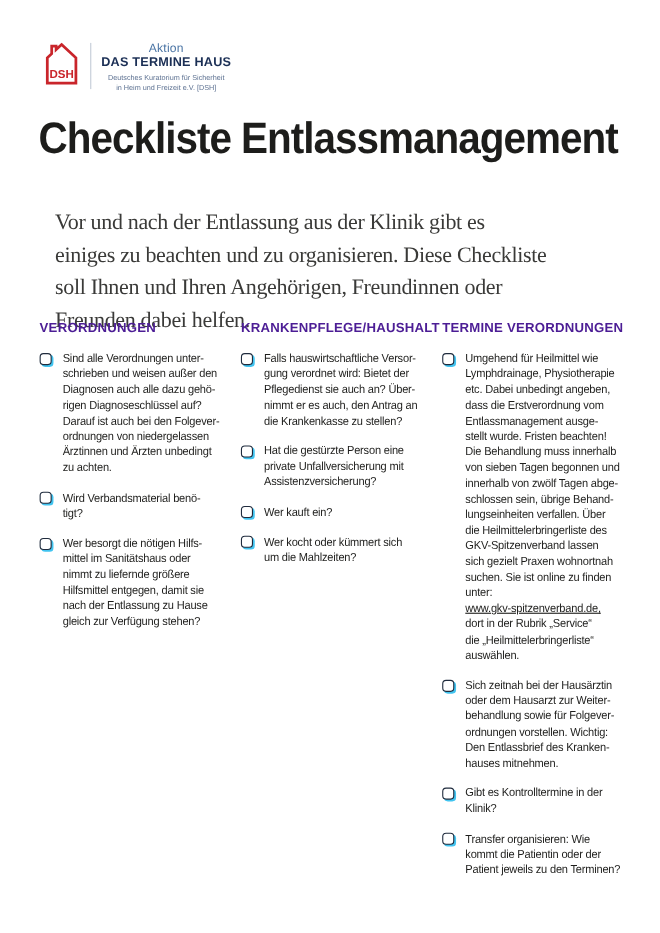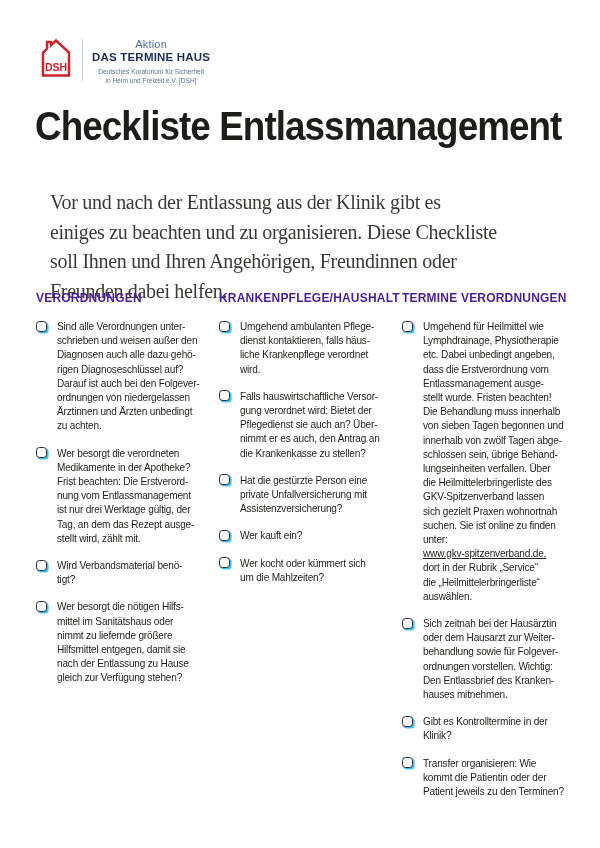--- a/index.html
+++ b/index.html
@@ -88,52 +88,35 @@
 schrieben und weisen außer den
 Diagnosen auch alle dazu gehö-
 rigen Diagnoseschlüssel auf?
 Darauf ist auch bei den Folgever-
 ordnungen von niedergelassen
 Ärztinnen und Ärzten unbedingt
 zu achten.</span>
         </div>
         <div class="item">
           <span class="checkbox"></span>
-          <span class="item-text">Wer besorgt die verordneten
-Medikamente in der Apotheke?
-Frist beachten: Die Erstverord-
-nung vom Entlassmanagement
-ist nur drei Werktage gültig, der
-Tag, an dem das Rezept ausge-
-stellt wird, zählt mit.</span>
-        </div>
-        <div class="item">
-          <span class="checkbox"></span>
           <span class="item-text">Wird Verbandsmaterial benö-
 tigt?</span>
         </div>
         <div class="item">
           <span class="checkbox"></span>
           <span class="item-text">Wer besorgt die nötigen Hilfs-
 mittel im Sanitätshaus oder
 nimmt zu liefernde größere
 Hilfsmittel entgegen, damit sie
 nach der Entlassung zu Hause
 gleich zur Verfügung stehen?</span>
         </div>
       </section>
       <section class="col">
         <h2 class="col-header">KRANKENPFLEGE/HAUSHALT</h2>
-        <div class="item">
-          <span class="checkbox"></span>
-          <span class="item-text">Umgehend ambulanten Pflege-
-dienst kontaktieren, falls häus-
-liche Krankenpflege verordnet
-wird.</span>
-        </div>
         <div class="item">
           <span class="checkbox"></span>
           <span class="item-text">Falls hauswirtschaftliche Versor-
 gung verordnet wird: Bietet der
 Pflegedienst sie auch an? Über-
 nimmt er es auch, den Antrag an
 die Krankenkasse zu stellen?</span>
         </div>
         <div class="item">
           <span class="checkbox"></span>

